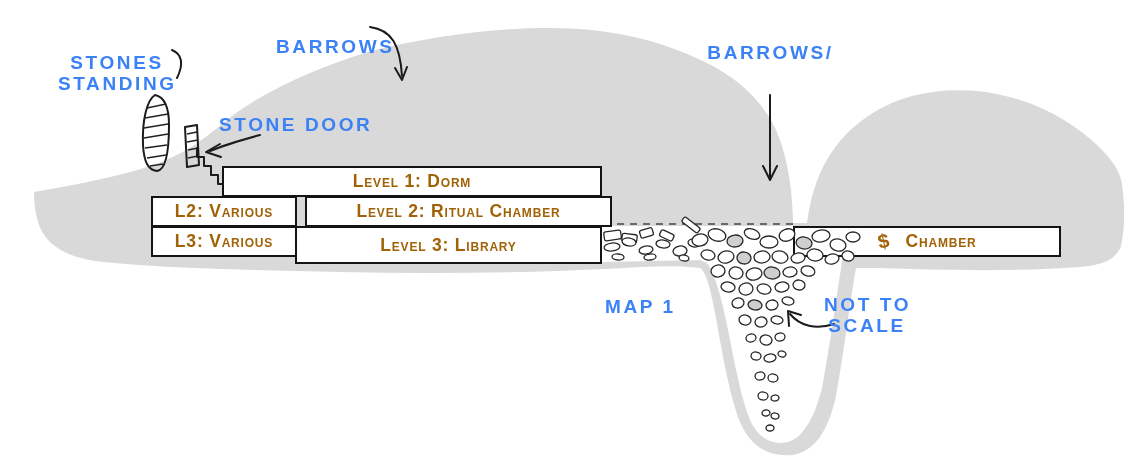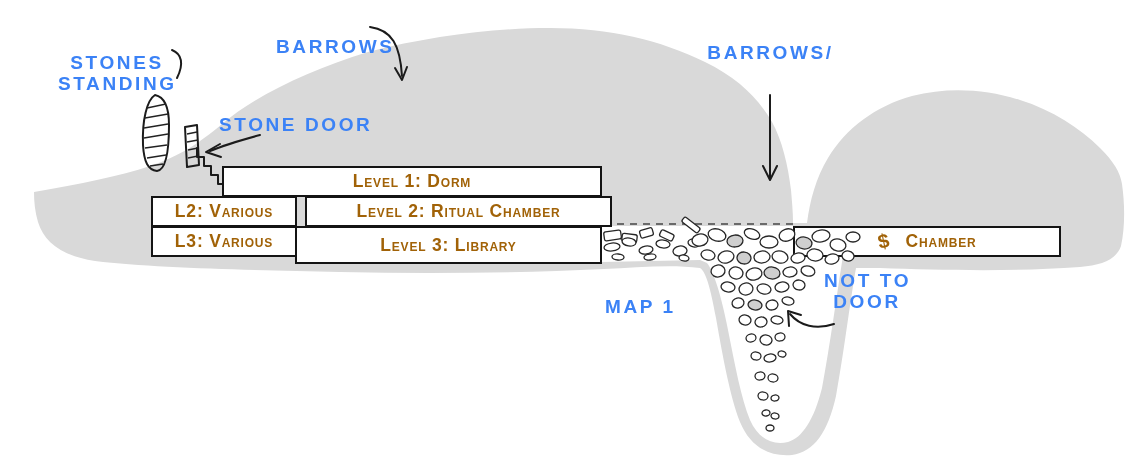--- a/index.html
+++ b/index.html
@@ -219,18 +219,18 @@
   <div class="annot" style="left:276px; top:36px;">BARROWS</div>
 
   <div class="annot" style="left:698px; top:42px; width:145px;">
     <span class="line">BARROWS/</span>
   </div>
 
   <div class="annot" style="left:219px; top:114px;">STONE DOOR</div>
 
   <div class="annot" style="left:605px; top:296px;">MAP 1</div>
 
-  <div class="annot" style="left:824px; top:270px; width:86px;">
+  <div class="annot" style="left:824px; top:294px; width:86px;">
     <span class="line">NOT TO</span>
-    <span class="line">DOOR</span>
+    <span class="line">SCALE</span>
   </div>
 
 </div>
 
 </body></html>

